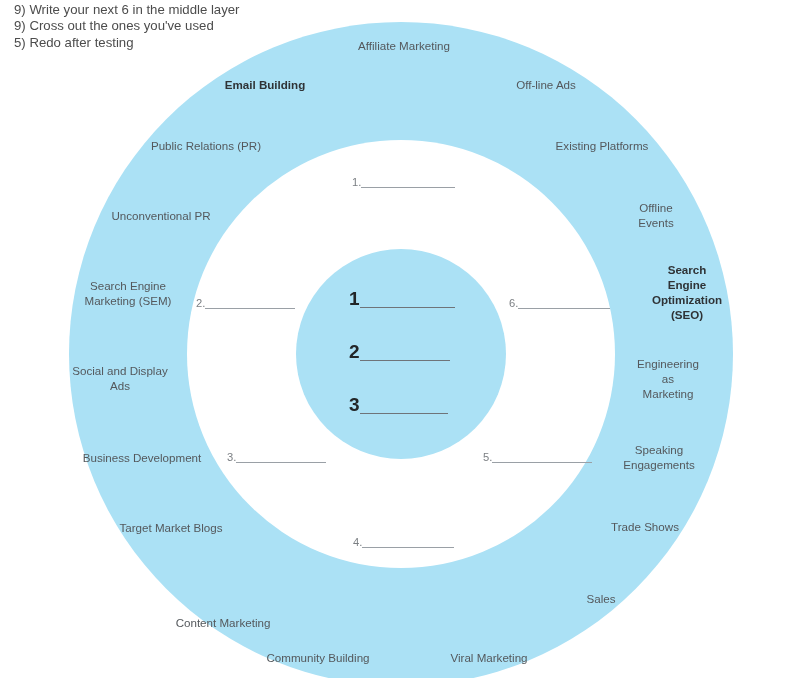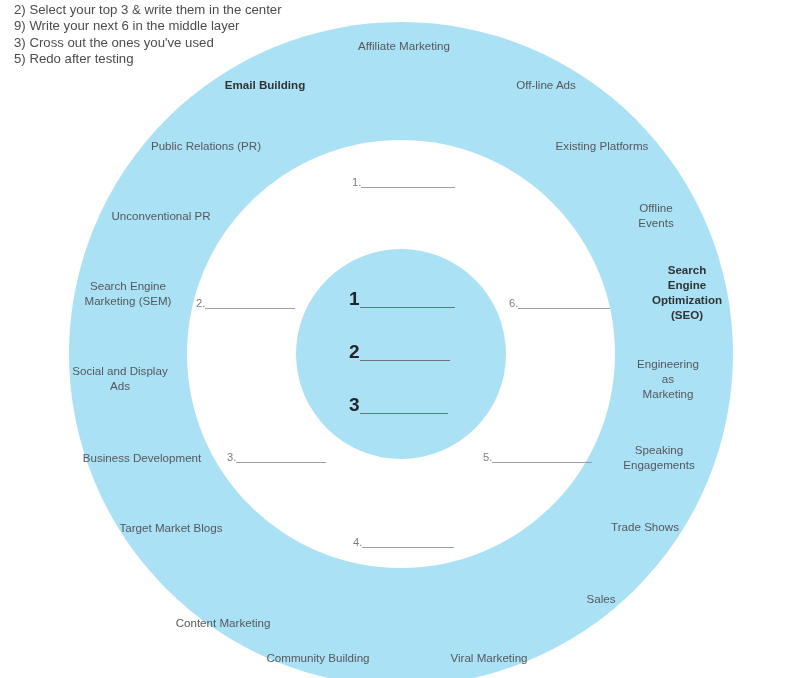--- a/index.html
+++ b/index.html
@@ -107,21 +107,21 @@
     color: #222628;
     line-height: 19px;
   }
   .blank.center .rule {
     border-bottom: 1px solid #6f7479;
   }
 </style>
 </head>
 <body>
 
-<div id="instructions"><div>2) Select your top 3 &amp; write them in the center</div><div>9) Write your next 6 in the middle layer</div><div>3) Cross out the ones you've used</div><div>5) Redo after testing</div></div>
+<div id="instructions"><div>9) Write your next 6 in the middle layer</div><div>9) Cross out the ones you've used</div><div>5) Redo after testing</div></div>
 
 <div id="bullseye">
   <div class="ring-outer"></div>
   <div class="ring-middle"></div>
   <div class="ring-inner"></div>
 <div class="ring-label" style="left: 404px; top: 45px;">Affiliate Marketing</div>
     <div class="ring-label" style="left: 546px; top: 84px;">Off-line Ads</div>
     <div class="ring-label" style="left: 602px; top: 145px;">Existing Platforms</div>
     <div class="ring-label" style="left: 656px; top: 215px;">Offline Events</div>
     <div class="ring-label bold" style="left: 687px; top: 292px;">Search Engine

